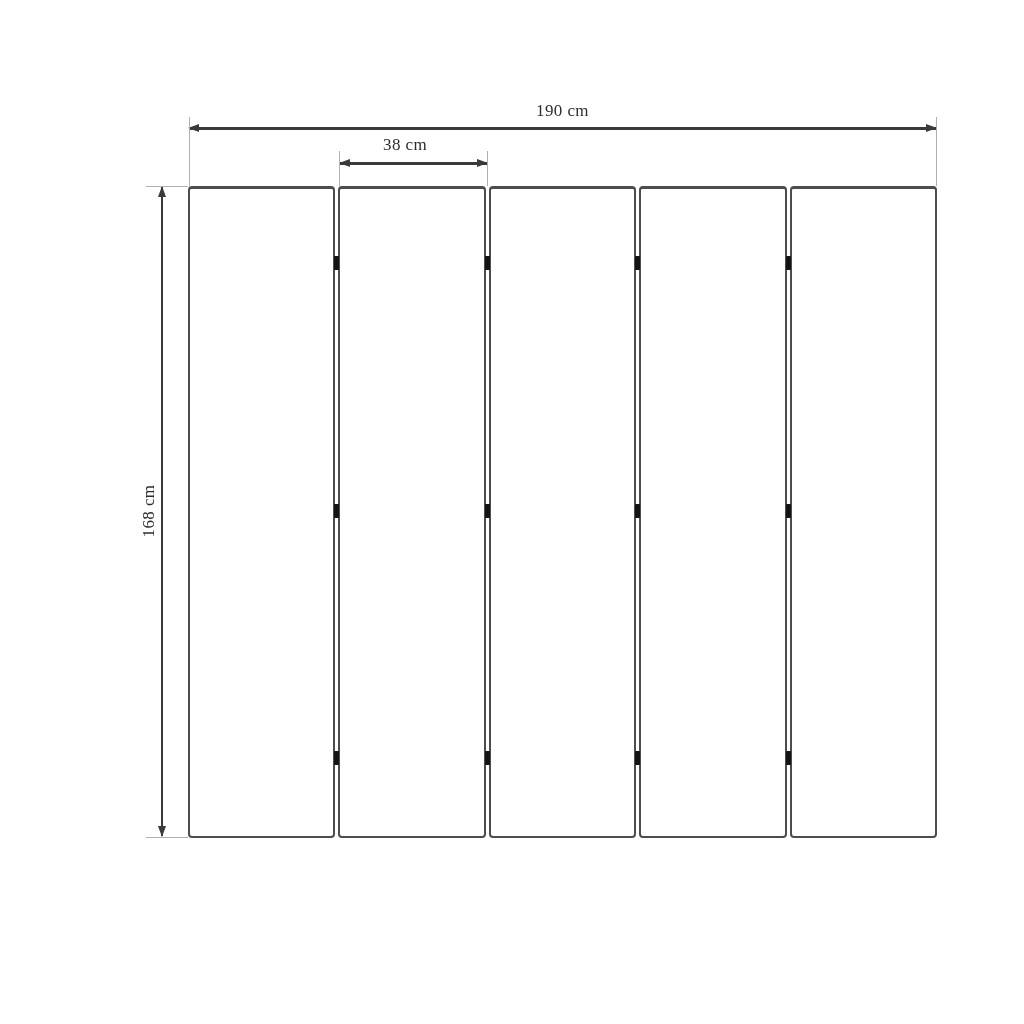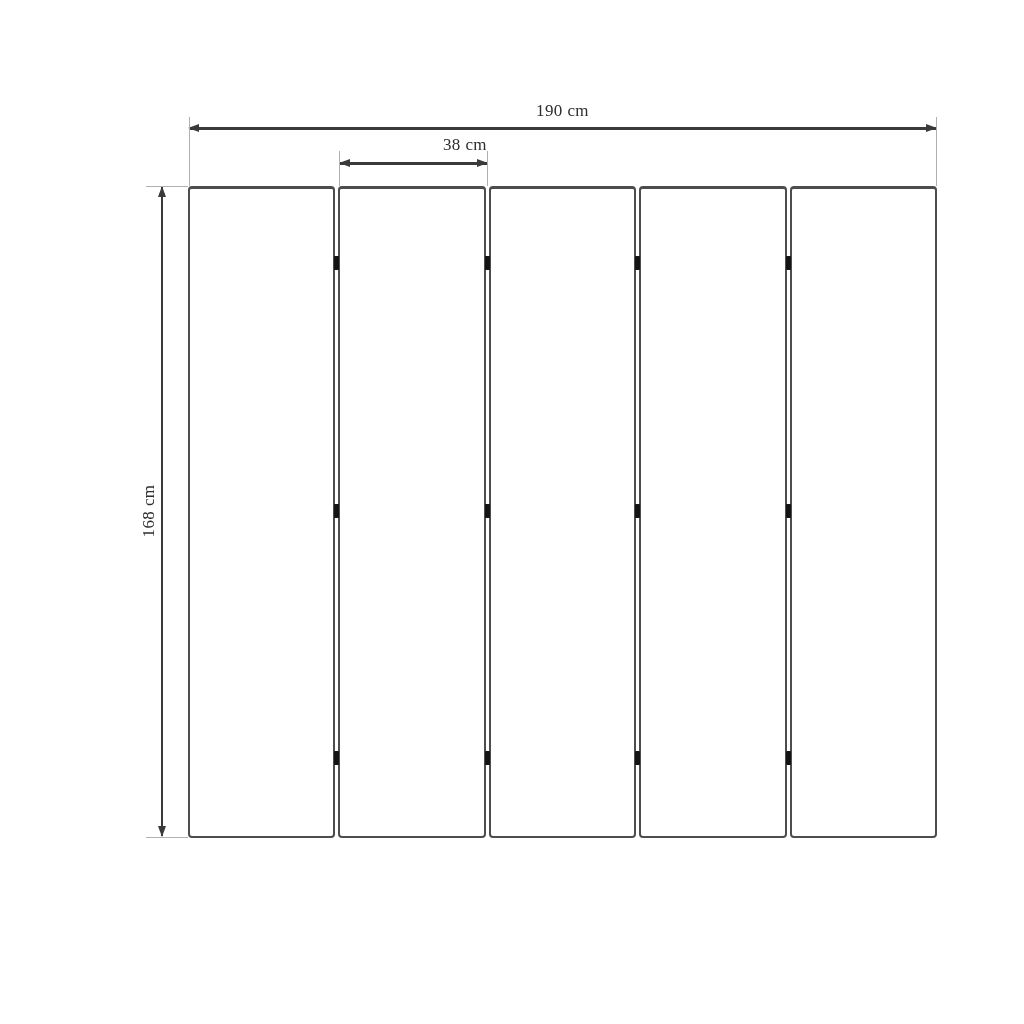--- a/index.html
+++ b/index.html
@@ -63,21 +63,21 @@
   .ext-v{position:absolute;width:1.2px;background:var(--extension-line);}
   .ext-h{position:absolute;height:1.2px;background:var(--extension-line);}
   
   .dim-label{
     position:absolute;
     font-size:17px;line-height:20px;letter-spacing:.4px;
     text-align:center;color:var(--text);
     white-space:nowrap;
   }
   .label-total{left:153px;top:101px;width:747px;}
-  .label-panel{left:303px;top:135px;width:148px;text-align:right;}
+  .label-panel{left:295px;top:135px;width:148px;}
   .label-height{left:52px;top:501px;width:122px;height:20px;transform:rotate(-90deg);transform-origin:center;}
   
   .line-total{left:153px;top:127px;width:747px;}
   .line-panel{left:304px;top:162px;width:147px;}
   .line-height{left:124.5px;top:187px;height:649px;}
   .ext-total-left{left:152.5px;top:117px;height:69px;}
   .ext-total-right{left:899.5px;top:117px;height:69px;}
   .ext-panel-left{left:303px;top:151px;height:35px;}
   .ext-panel-right{left:450.5px;top:151px;height:35px;}
   .ext-height-top{left:110px;top:185.5px;width:42px;}

